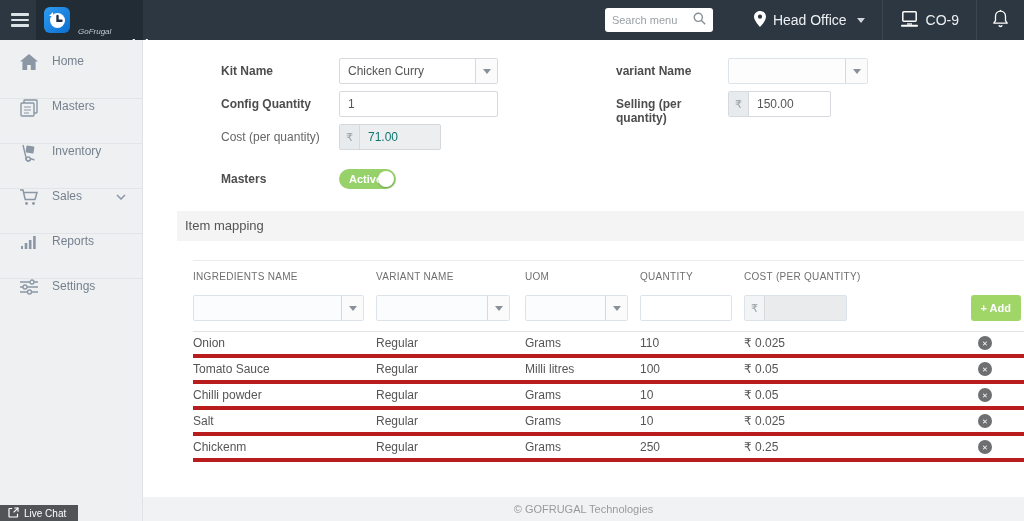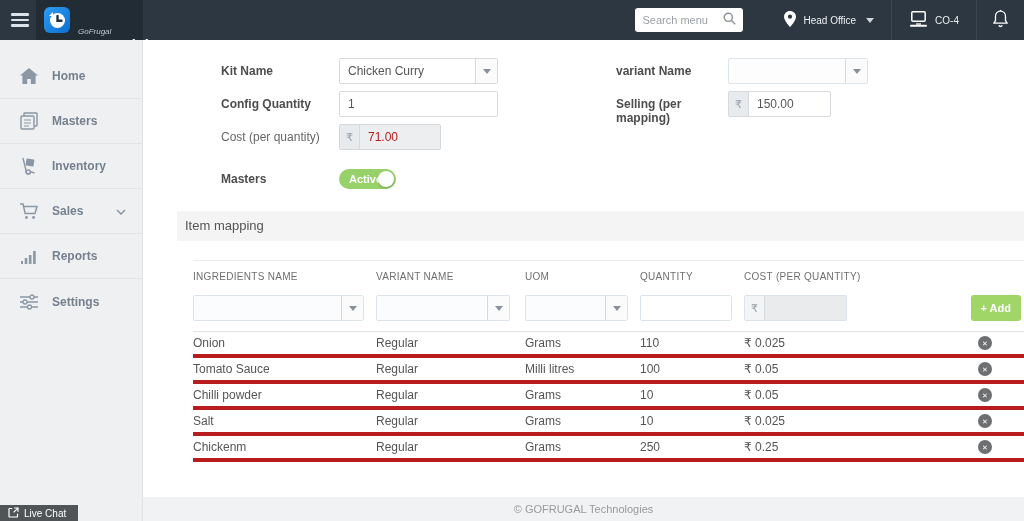--- a/index.html
+++ b/index.html
@@ -12,29 +12,29 @@
   .hamburger span { display:block; width:18px; height:2.5px; background:#dde2e6; border-radius:1px; }
   .brand { height:40px; width:107px; background:#222c35; display:flex; align-items:center; gap:6px; padding:0 8px; }
   .brand-icon { width:26px; height:26px; flex:0 0 26px; }
   .brand-text { display:flex; flex-direction:column; line-height:1; }
   .brand-small { font-size:8px; font-style:italic; color:#c2cad1; margin-bottom:1px; padding-left:2px;margin-top:40px; }
   .brand-large { font-size:15px; font-style:italic; font-weight:bold; color:#fff; letter-spacing:.2px; }
   .topbar-spacer { flex:1; }
   .searchbox { width:108px; height:24px; background:#fff; border-radius:3px; display:flex; align-items:center; padding:0 7px; margin-right:24px; }
   .searchbox input { border:0; outline:none; background:transparent; width:100%; font-size:11px; color:#555; font-family:inherit; }
   .searchbox input::placeholder { color:#9aa0a6; }
-  .top-item { display:flex; align-items:center; gap:7px; color:#eef1f3; font-size:10px; height:40px; padding:0 17px; cursor:pointer; }
+  .top-item { display:flex; align-items:center; gap:7px; color:#eef1f3; font-size:14px; height:40px; padding:0 17px; cursor:pointer; }
   .vdiv { width:1px; height:40px; background:#3b4650; }
   .caret-white { width:0; height:0; border-left:4px solid transparent; border-right:4px solid transparent; border-top:5px solid #cfd5da; margin-left:3px; }
   .bellwrap { padding:0 15px; display:flex; align-items:center; cursor:pointer; }
 
   
   .body-row { flex:1; display:flex; min-height:0; }
   .sidebar { width:143px; flex:0 0 143px; background:#eef0f2; border-right:1px solid #e0e3e6; padding-top:14px; }
-  .side-item { height:45px; display:flex; align-items:center; gap:13px; padding:0 16px 0 19px; color:#76818e; font-size:12px; cursor:pointer;font-weight:bold; }
+  .side-item { height:45px; display:flex; align-items:flex-start; gap:13px; padding:0 16px 0 19px; color:#76818e; font-size:12px; cursor:pointer; }
   .side-item:not(:last-child) { border-bottom:1px solid #e2e5e8; }
   .side-icon { width:20px; flex:0 0 20px; display:flex; justify-content:center; }
   .side-spacer { flex:1; }
 
   .content { flex:1; position:relative; background:#fff; overflow:hidden; }
 
   
   .form-area { display:flex; padding:18px 0 0 78px; }
   .col-left { width:277px; }
   .col-right { width:260px; margin-left:118px; }
@@ -49,21 +49,21 @@
   .caret-box { width:22px; height:100%; border-left:1px solid #d6dade; display:flex; align-items:center; justify-content:center; background:#fbfbfc; }
   .caret { width:0; height:0; border-left:4px solid transparent; border-right:4px solid transparent; border-top:5px solid #8a9097; }
   .field input { border:0; outline:none; width:100%; height:100%; padding:0 8px; font-size:12px; color:#555; background:transparent; font-family:inherit; }
   .kit-select { width:159px; }
   .variant-select { width:140px; background:#fdfdfe; border-color:#dde3ea; }
   .cfg-input { width:159px; }
   .grp { overflow:hidden; padding:0; }
   .sell-grp { width:103px; }
   .cost-grp { width:102px; background:#eceef0; border-color:#d4d8db; }
   .prefix { width:20px; height:100%; display:flex; align-items:center; justify-content:center; font-size:11px; color:#9aa2a9; background:#e8ebed; border-right:1px solid #d6dade; flex:0 0 20px; }
-  .cost-grp input { color:#b91c1c; }
+  .cost-grp input { color:#0f766e; }
   .status-row { margin-top:16px; }
   .toggle { width:57px; height:20px; border-radius:10px; background:#97d169; position:relative; color:#fff; font-size:11px; font-weight:bold; line-height:20px; padding-left:10px; margin-top:3px; cursor:pointer; }
   .knob { position:absolute; right:2px; top:2px; width:16px; height:16px; border-radius:50%; background:#fff; box-shadow:0 1px 2px rgba(0,0,0,.25); }
 
   
   .section-bar { margin:15px 0 0 34px; height:30px; background:#f4f4f5; font-size:13px; color:#555; line-height:30px; padding-left:8px; }
   .table { margin:19px 0 0 50px; }
   .grid { display:grid; grid-template-columns:183px 149px 115px 104px 1fr 78px; align-items:center; }
   .thead { border-top:1px solid #ebebeb; padding:10px 0 13px; }
   .th { font-size:10px; color:#6f6f6f; letter-spacing:.3px; }
@@ -144,21 +144,21 @@
     <div class="vdiv"></div>
 
     <div class="top-item">
       <span>
         <svg width="19" height="16" viewBox="0 0 19 16">
             <rect x="2.8" y="0.8" width="13.4" height="9.4" rx="1" fill="none" stroke="#fff" stroke-width="1.5"></rect>
             <path d="M7 13h5" stroke="#fff" stroke-width="1.3"></path>
             <rect x="1" y="13.8" width="17" height="1.9" rx="0.9" fill="#fff"></rect>
           </svg>
       </span>
-      <span>CO-4</span>
+      <span>CO-9</span>
     </div>
 
     <div class="vdiv"></div>
 
     <div class="bellwrap">
       <span>
         <svg width="17" height="19" viewBox="0 0 17 19">
             <path d="M8.5 2.2c-3 0-5 2.3-5 5.2v4.3l-1.7 2.5h13.4l-1.7-2.5V7.4c0-2.9-2-5.2-5-5.2z" fill="none" stroke="#fff" stroke-width="1.3" stroke-linejoin="round"></path>
             <path d="M6.8 16.3a1.8 1.8 0 0 0 3.4 0" fill="none" stroke="#fff" stroke-width="1.3"></path>
             <path d="M8.5 2.2V.9" stroke="#fff" stroke-width="1.3"></path>
@@ -277,21 +277,21 @@
           <div class="f-row">
             <div class="f-label b">variant Name</div>
             <div class="field sel variant-select">
               <span class="sel-val"></span>
               <span class="caret-box">
                   <span class="caret"></span>
                 </span>
             </div>
           </div>
           <div class="f-row">
-            <div class="f-label b">Selling (per mapping)</div>
+            <div class="f-label b">Selling (per quantity)</div>
             <div class="field grp sell-grp">
               <span class="prefix">₹</span>
               <input type="text" value="150.00" style="">
             </div>
           </div>
         </div>
       </div>
 
       <div class="section-bar">Item mapping</div>
 

